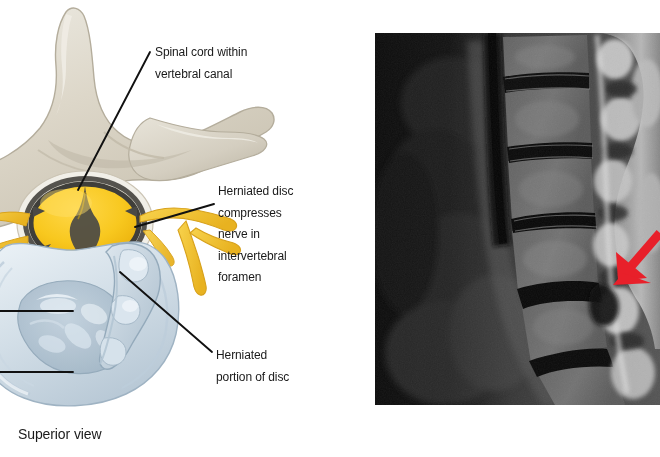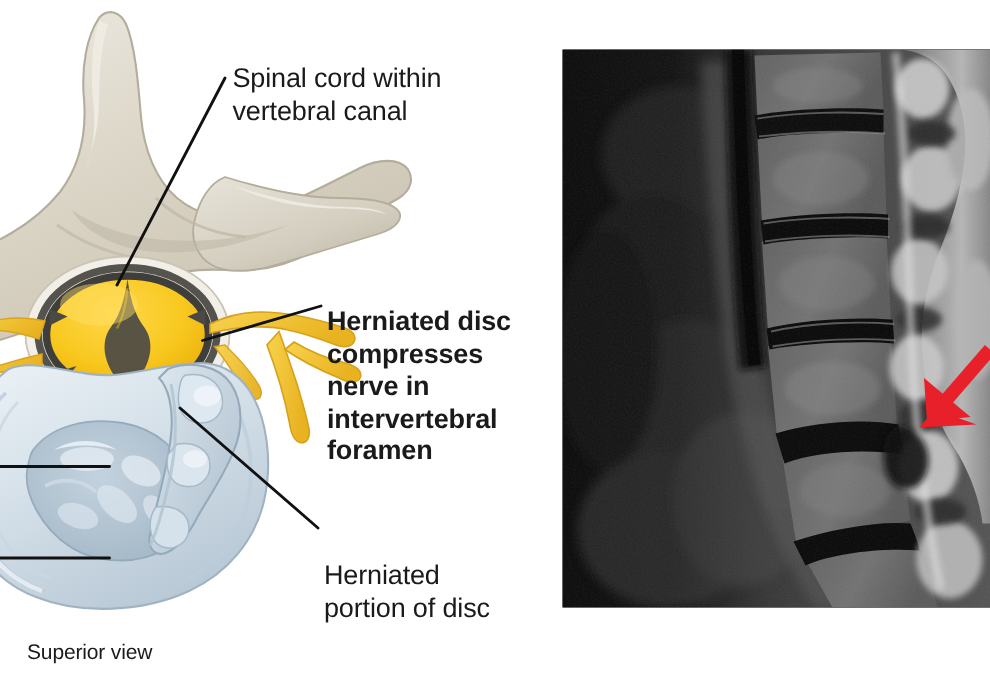--- a/index.html
+++ b/index.html
@@ -23,29 +23,29 @@
     top: 0;
     width: 360px;
     height: 457px;
   }
   #illustration svg { display: block; }
 
   
   .callout {
     position: absolute;
     font-family: "Liberation Sans", sans-serif;
-    font-size: 18px;
+    font-size: 12px;
     line-height: 21.5px;
     color: #1a1a1a;
     white-space: pre-line;
     letter-spacing: -0.1px;
   }
   #label-spinal-cord { left: 155px; top: 42px; }
-  #label-herniated-compress { left: 218px; top: 204px; font-weight: bold; }
-  #label-herniated-portion { left: 216px; top: 345px; margin-top: 28px; }
+  #label-herniated-compress { left: 218px; top: 181px; }
+  #label-herniated-portion { left: 216px; top: 345px; }
   #label-superior-view {
     left: 18px;
     top: 424px;
     font-size: 14px;
   }
 
   
   #mri-panel {
     position: absolute;
     left: 375px;

